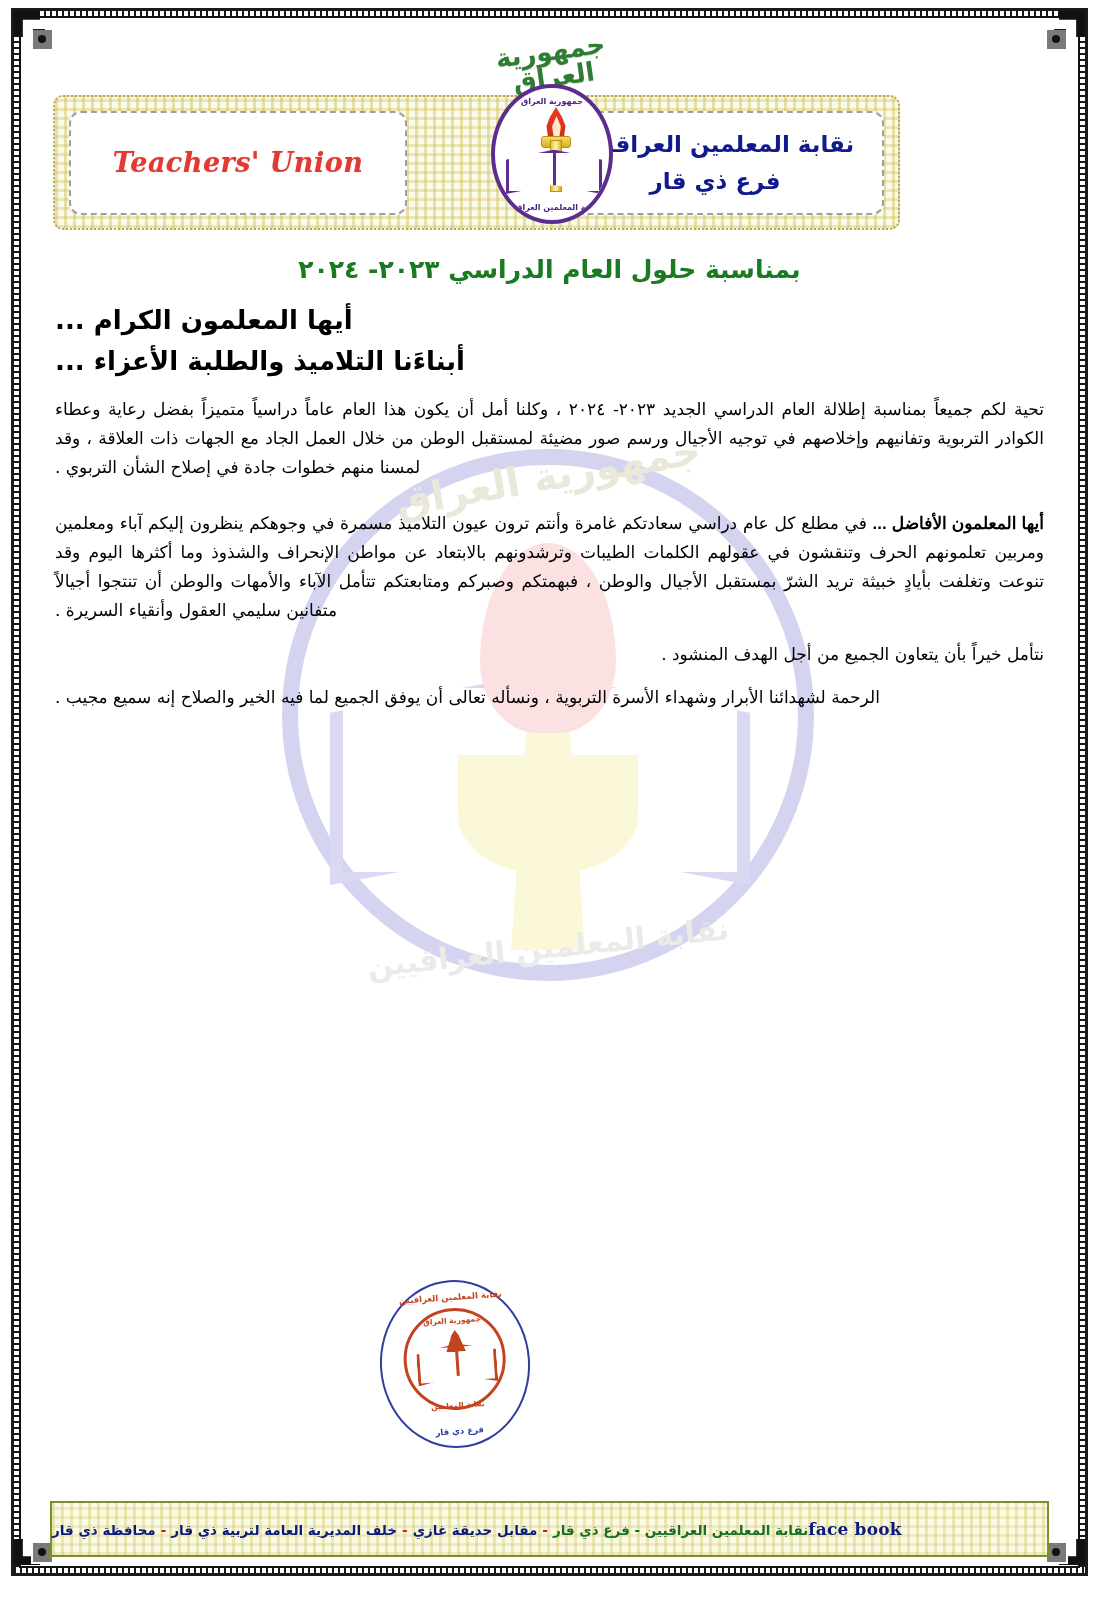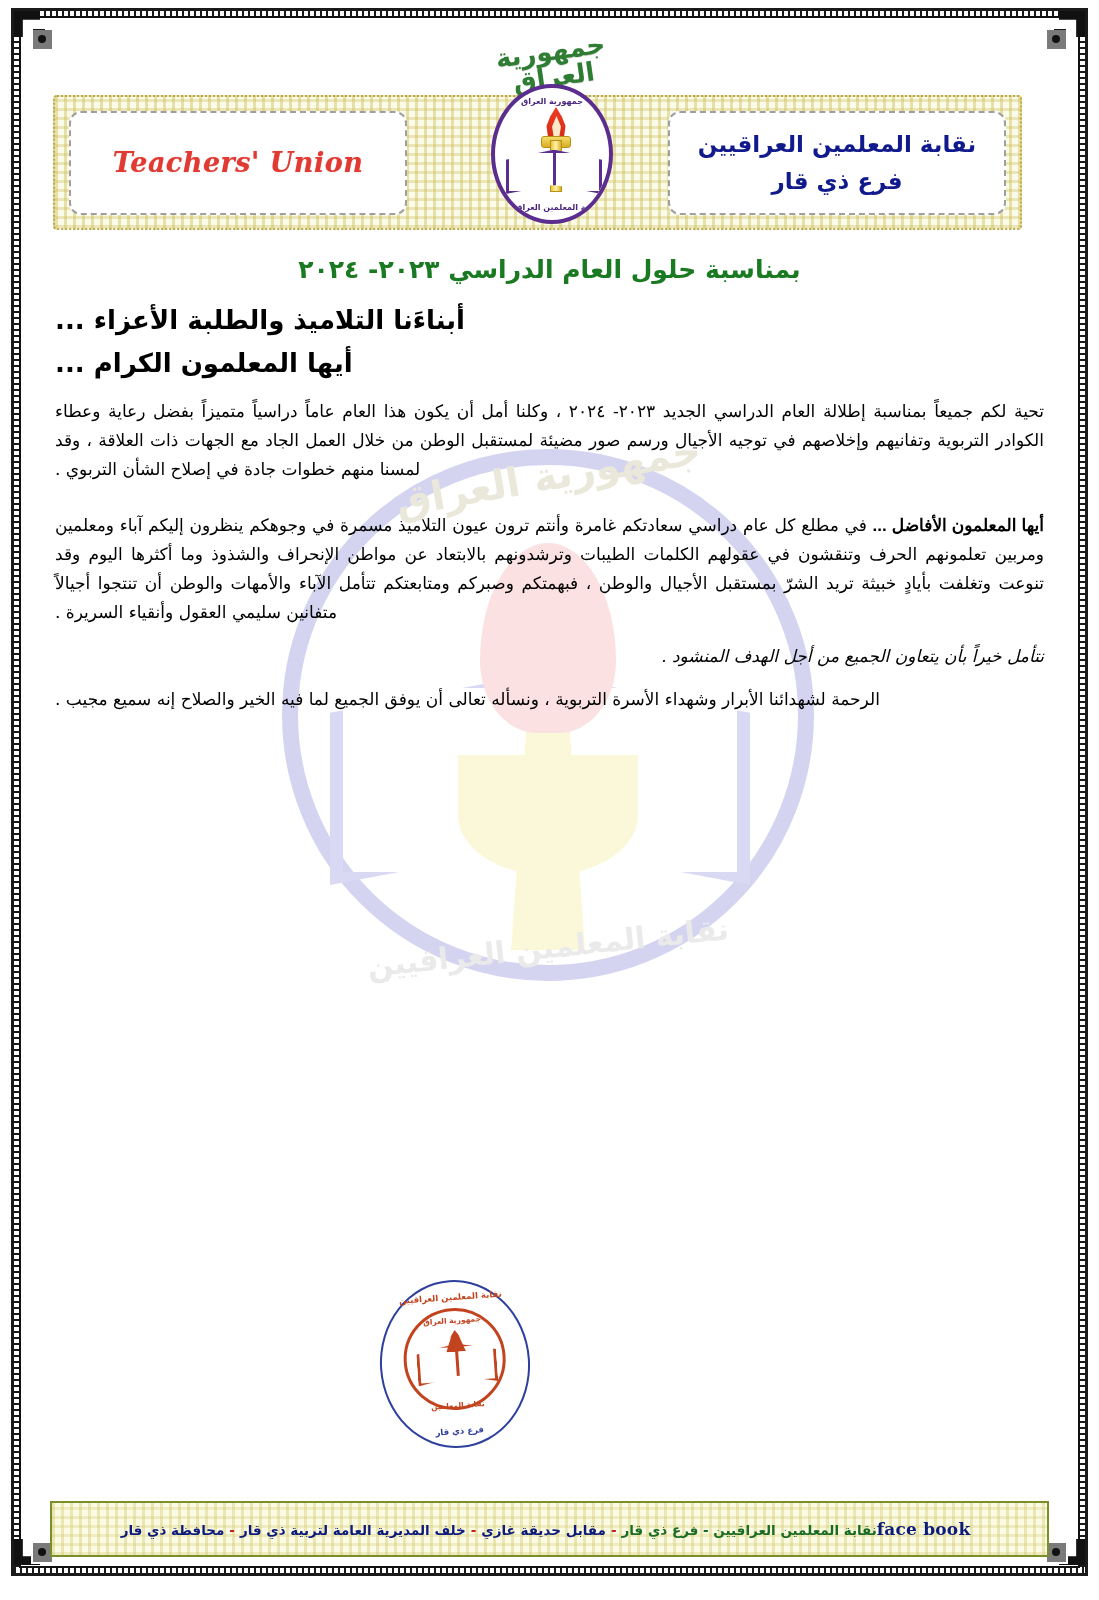--- a/index.html
+++ b/index.html
@@ -59,23 +59,23 @@
     position:absolute;width:19px;height:19px;background:#7a7a7a;
   }
   .corner-sq .inner{position:absolute;left:5px;top:5px;width:8px;height:8px;border-radius:50%;background:#111;}
   .corner-sq.tl{left:33px;top:30px;}
   .corner-sq.tr{left:1047px;top:30px;}
   .corner-sq.bl{left:33px;top:1543px;}
   .corner-sq.br{left:1047px;top:1543px;}
 
   
   .letterhead{
-    position:absolute;left:53px;top:95px;width:969px;height:135px;
+    position:absolute;left:53px;top:95px;width:847px;height:135px;
     border:2px dotted #b9a84e;
-    border-radius:4px;
+    border-radius:10px;
     background:
       repeating-linear-gradient(90deg, rgba(206,190,90,.45) 0 3px, transparent 3px 9px),
       repeating-linear-gradient(0deg, rgba(206,190,90,.35) 0 3px, transparent 3px 9px),
       #fbfbe9;
     box-sizing:border-box;
   }
   .lh-box{
     position:absolute;top:14px;height:104px;
     background:#ffffff;
     border:2px dashed #9f9f9f;
@@ -233,21 +233,21 @@
     font-family:"DejaVu Serif","Liberation Serif",serif;
     font-size:17px;
     color:#000;
     line-height:1.72;
     text-align:justify;
     text-align-last:left;
     margin:14px 0 0 0;
   }
   .body-p b{font-family:Liberation Sans, sans-serif;font-weight:bold;}
   .body-p.tight{margin-top:26px;}
-  .body-p.solo{text-align:left;text-align-last:right;font-style:italic;}
+  .body-p.solo{text-align:left;text-align-last:right;}
 
   
   .sign-area{
     position:absolute;left:55px;top:1270px;width:620px;height:220px;z-index:3;
   }
   .round-stamp{
     position:absolute;left:325px;top:10px;width:150px;height:168px;
     border-radius:50%;
     border:2px solid #2f3f9e;
     box-sizing:border-box;
@@ -294,21 +294,21 @@
 
   
   .footer-bar{
     position:absolute;left:50px;top:1501px;width:999px;height:56px;
     border:2px solid #7a8e2a;
     box-sizing:border-box;
     background:
       repeating-linear-gradient(90deg, rgba(210,200,110,.40) 0 3px, transparent 3px 9px),
       repeating-linear-gradient(0deg, rgba(210,200,110,.30) 0 3px, transparent 3px 9px),
       #fbfbe4;
-    display:flex;align-items:center;justify-content:center;
+    display:flex;align-items:center;justify-content:flex-end;
     z-index:4;
   }
   .footer-text{
     font-size:13.5px;font-weight:bold;white-space:nowrap;letter-spacing:.2px;
     color:#0c1a7a;
   }
   .footer-text .sep{color:#c2231c;padding:0 5px;}
   .footer-text .green{color:#1a6b23;}
   .footer-text .fb{
     font-family:"DejaVu Serif","Liberation Serif",serif;
@@ -383,22 +383,22 @@
     <div class="book"></div>
     <div class="ring-bot">نقابة المعلمين العراقيين</div>
   </div>
 </div>
 
 <div class="content">
 
 
   <div class="doc-subtitle">بمناسبة حلول العام الدراسي ٢٠٢٣- ٢٠٢٤</div>
 
+  <div class="salutation first">أيها المعلمون الكرام ...</div>
   <div class="salutation">أبناءَنا التلاميذ والطلبة الأعزاء ...</div>
-  <div class="salutation first">أيها المعلمون الكرام ...</div>
 
   <p class="body-p"><span>تحية لكم جميعاً بمناسبة إطلالة العام الدراسي الجديد ٢٠٢٣- ٢٠٢٤ ، وكلنا أمل أن يكون هذا العام عاماً دراسياً متميزاً بفضل رعاية وعطاء الكوادر التربوية وتفانيهم وإخلاصهم في توجيه الأجيال ورسم صور مضيئة لمستقبل الوطن من خلال العمل الجاد مع الجهات ذات العلاقة ، وقد لمسنا منهم خطوات جادة في إصلاح الشأن التربوي .</span></p>
 
   <p class="body-p tight"><b>أيها المعلمون الأفاضل ...</b> <span>في مطلع كل عام دراسي سعادتكم غامرة وأنتم ترون عيون التلاميذ مسمرة في وجوهكم ينظرون إليكم آباء ومعلمين ومربين تعلمونهم الحرف وتنقشون في عقولهم الكلمات الطيبات وترشدونهم بالابتعاد عن مواطن الإنحراف والشذوذ وما أكثرها اليوم وقد تنوعت وتغلفت بأيادٍ خبيثة تريد الشرّ بمستقبل الأجيال والوطن ، فبهمتكم وصبركم ومتابعتكم تتأمل الآباء والأمهات والوطن أن تنتجوا أجيالاً متفانين سليمي العقول وأنقياء السريرة .</span></p>
 
   <p class="body-p solo">نتأمل خيراً بأن يتعاون الجميع من أجل الهدف المنشود .</p>
 
   <p class="body-p">الرحمة لشهدائنا الأبرار وشهداء الأسرة التربوية ، ونسأله تعالى أن يوفق الجميع لما فيه الخير والصلاح إنه سميع مجيب .</p>
 </div>
 

